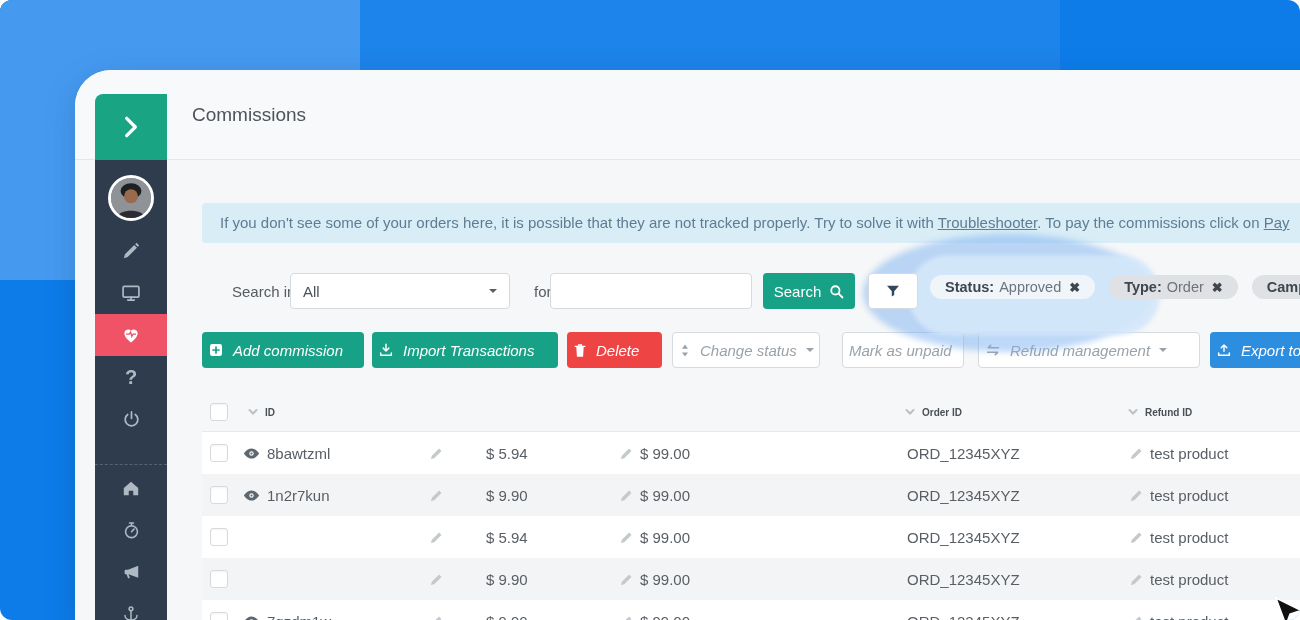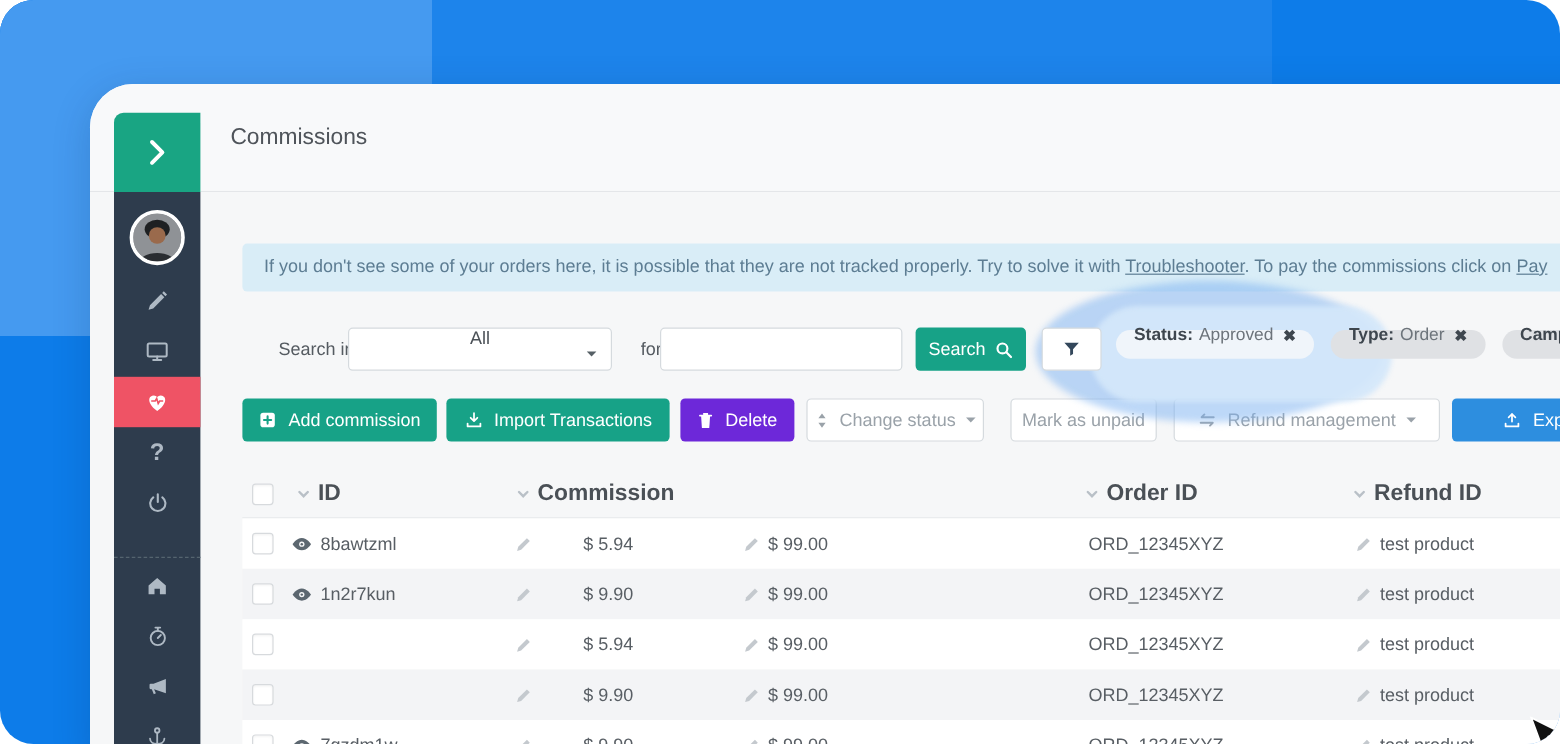--- a/index.html
+++ b/index.html
@@ -1,18 +1,18 @@
 <!DOCTYPE html>
 <html><head>
 <meta charset="utf-8">
 <style>
   html,body{margin:0;padding:0;background:#fff;}
   *{box-sizing:border-box;}
   .stage{position:relative;width:1300px;height:620px;overflow:hidden;background:#0d7ce9;
-         border-radius:28px;font-family:"Liberation Sans",sans-serif;}
+         border-radius:12px;font-family:"Liberation Sans",sans-serif;}
   .blob{position:absolute;}
   .blob-med{left:-140px;top:-170px;width:1200px;height:400px;background:#1d84eb;border-radius:0 0 150px 0;}
   .blob-light{left:-140px;top:-170px;width:500px;height:450px;background:#459af0;border-radius:0 0 120px 0;}
 
   .window{position:absolute;left:75px;top:70px;width:1290px;height:560px;background:#f6f7f8;
           border-radius:36px 0 0 0;box-shadow:0 8px 32px rgba(8,40,80,.18);}
   .win-header{position:absolute;left:0;top:0;width:100%;height:90px;background:#f8f9fa;
               border-bottom:1px solid #e4e6e9;border-radius:36px 0 0 0;}
   .page-title{position:absolute;left:117px;top:0;height:90px;display:flex;align-items:center;
               font-size:19px;color:#4f545a;}
@@ -35,59 +35,59 @@
   .banner{position:absolute;left:127px;top:133px;height:40px;width:1163px;background:#d9edf7;
           border-radius:4px;padding:0 18px;font-size:15px;color:#5d7d93;line-height:39px;
           white-space:nowrap;overflow:hidden;}
   .banner a{color:#5d7d93;text-decoration:underline;cursor:pointer;}
 
   .search-label{position:absolute;top:203px;height:36px;display:flex;align-items:center;
                 font-size:15px;color:#555b61;margin-left:12px;}
   .lbl-in{left:145px;} .lbl-for{left:447px;}
   .select{position:absolute;left:215px;top:203px;width:220px;height:36px;background:#fff;
           border:1px solid #d5dade;border-radius:4px;display:flex;align-items:center;
-          padding:0 12px;font-size:15px;color:#4b5157;cursor:pointer;flex-direction:column;}
+          padding:0 12px;font-size:15px;color:#4b5157;cursor:pointer;}
   .sel-caret{width:0;height:0;border:4.5px solid transparent;border-top-color:#566066;
              margin-left:auto;transform:translateY(2px);}
   .text-input{position:absolute;left:475px;top:203px;width:202px;height:36px;background:#fff;
               border:1px solid #d5dade;border-radius:4px;font-size:15px;padding:0 10px;color:#444;}
   .btn-search{position:absolute;left:688px;top:203px;width:92px;height:36px;background:#17a287;
               border:none;border-radius:4px;color:#fff;font-size:15px;display:flex;
               align-items:center;justify-content:center;gap:8px;cursor:pointer;font-family:inherit;}
   .btn-funnel{position:absolute;left:793px;top:203px;width:50px;height:36px;background:#fff;
               border:1px solid #d5dade;border-radius:4px;display:flex;align-items:center;
               justify-content:center;cursor:pointer;z-index:6;}
 
   .halo-outer{position:absolute;left:788px;top:164px;width:290px;height:118px;
               background:rgba(124,178,242,.5);border-radius:50%;filter:blur(3px);z-index:5;}
   .halo-inner{position:absolute;left:833px;top:185px;width:252px;height:80px;
               background:rgba(212,231,250,.92);border-radius:40px;filter:blur(2px);z-index:5;}
 
   .chips{position:absolute;left:855px;top:205px;height:32px;display:flex;gap:14px;z-index:6;}
-  .chip{height:20px;border-radius:16px;background:#dfe1e4;display:flex;align-items:flex-end;
+  .chip{height:20px;border-radius:16px;background:#dfe1e4;display:flex;align-items:center;
         padding:12px 15px;font-size:14.5px;color:#6d747b;white-space:nowrap;cursor:pointer;}
   .chip b{color:#3e464e;font-weight:700;margin-right:5px;}
   .chip .x{font-weight:700;color:#3e464e;font-size:13px;margin-left:8px;cursor:pointer;}
   .chip.first{background:#f0f5fa;}
 
   .btn{position:absolute;top:262px;height:36px;border-radius:4px;display:flex;align-items:center;
-       justify-content:center;gap:9px;font-size:15px;white-space:nowrap;cursor:pointer;font-family:inherit;}
+       justify-content:flex-start;gap:9px;font-size:15px;white-space:nowrap;cursor:pointer;font-family:inherit;font-style:italic;}
   .btn.green{background:#17a287;color:#fff;border:none;}
-  .btn.pink{background:#6d28d9;color:#fff;border:none;}
+  .btn.pink{background:#ef4444;color:#fff;border:none;}
   .btn.ghost{background:#fff;border:1px solid #d5dade;color:#9aa2a9;}
   .btn.blue{background:#2d8edf;color:#fff;border:none;}
   .b-add{left:127px;width:162px;} .b-import{left:297px;width:186px;} .b-del{left:492px;width:95px;}
   .b-status{left:597px;width:148px;} .b-unpaid{left:767px;width:122px;}
   .b-refund{left:903px;width:222px;} .b-export{left:1135px;width:170px;}
   .dd-caret{width:0;height:0;border:4.5px solid transparent;border-top-color:#9aa2a9;transform:translateY(2px);}
 
   .table{position:absolute;left:127px;top:322px;width:1163px;}
   .thead{position:relative;height:40px;border-bottom:1px solid #e7e9eb;}
   .th{position:absolute;top:0;height:40px;display:flex;align-items:center;gap:6px;
-      font-weight:700;font-size:19px;color:#4a5056;cursor:pointer;}
+      font-weight:700;font-size:10px;color:#4a5056;cursor:pointer;}
   .h-check{left:8px;} .h-id{left:45px;} .h-comm{left:228px;} .h-total{left:418px;}
   .h-order{left:702px;} .h-prod{left:925px;}
   .tr{position:relative;height:42px;background:#fff;}
   .tr.striped{background:#f3f4f6;}
   .cell{position:absolute;top:0;height:42px;display:flex;align-items:center;gap:7px;
         font-size:15px;color:#585e64;}
   .c-check{left:8px;} .c-id{left:41px;} .c-comm{left:228px;gap:43px;} .c-total{left:418px;}
   .c-order{left:705px;} .c-prod{left:928px;}
   .cb{width:18px;height:18px;background:#fff;border:1px solid #d7dadd;border-radius:3px;
       box-shadow:inset 0 1px 2px rgba(0,0,0,.05);cursor:pointer;flex:none;}
@@ -303,28 +303,20 @@
           <div class="th h-check">
               <span class="cb"></span>
             </div>
           <div class="th h-id">
             <span class="icon">
                 <svg width="12" height="12" viewBox="0 0 12 12">
                   <path d="M2.5 4l3.5 3.5L9.5 4" stroke="#b9c0c7" stroke-width="2" fill="none" stroke-linecap="round"></path>
                 </svg>
               </span>
             <span>ID</span>
-          </div>
-          <div class="th h-comm">
-            <span class="icon">
-                <svg width="12" height="12" viewBox="0 0 12 12">
-                  <path d="M2.5 4l3.5 3.5L9.5 4" stroke="#b9c0c7" stroke-width="2" fill="none" stroke-linecap="round"></path>
-                </svg>
-              </span>
-            <span>Commission</span>
           </div>
           <div class="th h-order">
             <span class="icon">
                 <svg width="12" height="12" viewBox="0 0 12 12">
                   <path d="M2.5 4l3.5 3.5L9.5 4" stroke="#b9c0c7" stroke-width="2" fill="none" stroke-linecap="round"></path>
                 </svg>
               </span>
             <span>Order ID</span>
           </div>
           <div class="th h-prod">

